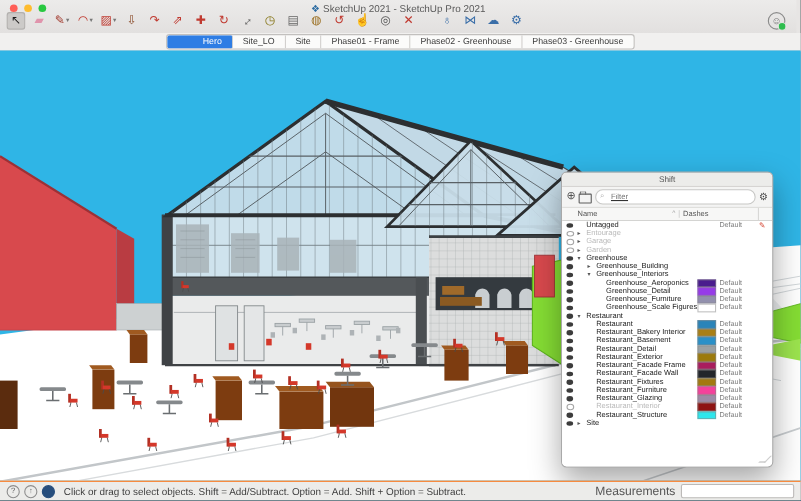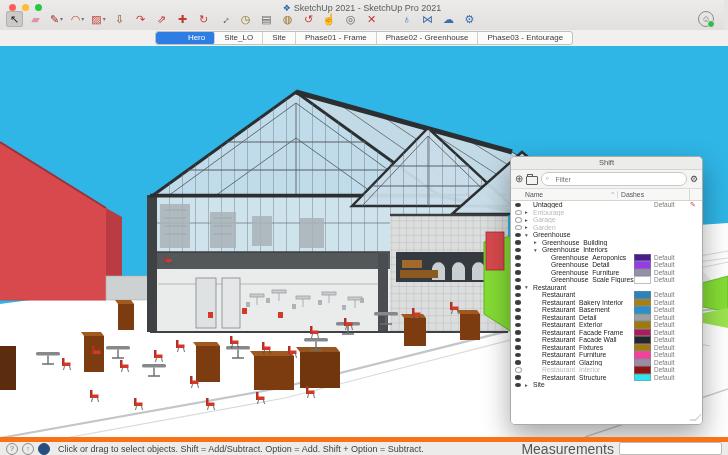--- a/index.html
+++ b/index.html
@@ -71,27 +71,27 @@
   .tname{flex:1;white-space:nowrap;overflow:hidden;min-width:0;}
   .swatchc{width:20px;flex:0 0 auto;}
   .swatch{width:15px;height:5.5px;border:0.5px solid #8888;display:block;}
   .dash{width:36px;flex:0 0 auto;font-size:6.5px;color:#7a7a7a;}
   .editc{width:12px;flex:0 0 auto;font-size:7px;color:#d43d2a;}
   .resize{position:absolute;right:2px;bottom:2px;width:7px;height:7px;
           border-right:2px solid #c0c0c0;border-bottom:2px solid #c0c0c0;
           transform:skew(-45deg) scale(.7);opacity:.8;}
   
   .statusbar{position:absolute;top:437px;left:0;width:728px;height:18px;background:#ececea;
-             border-top:5px solid #f97316;display:flex;align-items:center;padding:0 6px;box-sizing:border-box;}
+             border-top:1px solid #f97316;display:flex;align-items:center;padding:0 6px;box-sizing:border-box;}
   .st-ico{width:10px;height:10px;border:1px solid #8d8d8d;border-radius:50%;font-size:7px;color:#666;
           display:flex;align-items:center;justify-content:center;margin-right:4px;flex:0 0 auto;}
   .st-ico.solid{background:#274e7d;border-color:#274e7d;}
   .hint{font-size:9px;color:#3e3e3e;margin-left:4px;white-space:nowrap;}
   .meas{margin-left:auto;display:flex;align-items:center;gap:5px;}
-  .meas-label{font-size:14px;color:#555;}
+  .meas-label{font-size:11px;color:#555;}
   .meas-input{width:95px;height:11px;border:1px solid #bcbab8;border-radius:2px;background:#fff;
               font-size:8px;padding:0 3px;outline:none;font-family:"Liberation Sans",sans-serif;}
 </style>
 </head>
 <body>
 
 <div class="app">
 
   <div class="chrome">
     <div class="lights">
@@ -176,21 +176,21 @@
       </div>
   </div>
 
   <div class="tabsbar">
     <div class="seg">
         <span class="tab active">Hero</span>
         <span class="tab">Site_LO</span>
         <span class="tab">Site</span>
         <span class="tab">Phase01 - Frame</span>
         <span class="tab">Phase02 - Greenhouse</span>
-        <span class="tab">Phase03 - Entourage</span>
+        <span class="tab">Phase03 - Greenhouse</span>
       </div>
   </div>
 
   <div class="viewport">
   <svg width="728" height="391" viewBox="0 0 728 391" xmlns="http://www.w3.org/2000/svg">
     <defs>
       <pattern id="mull" width="13" height="60" patternUnits="userSpaceOnUse">
         <path d="M0 0 V60" stroke="#6f7a80" stroke-width="0.9"></path>
       </pattern>
       <pattern id="grid" width="7.4" height="7.3" patternUnits="userSpaceOnUse">

